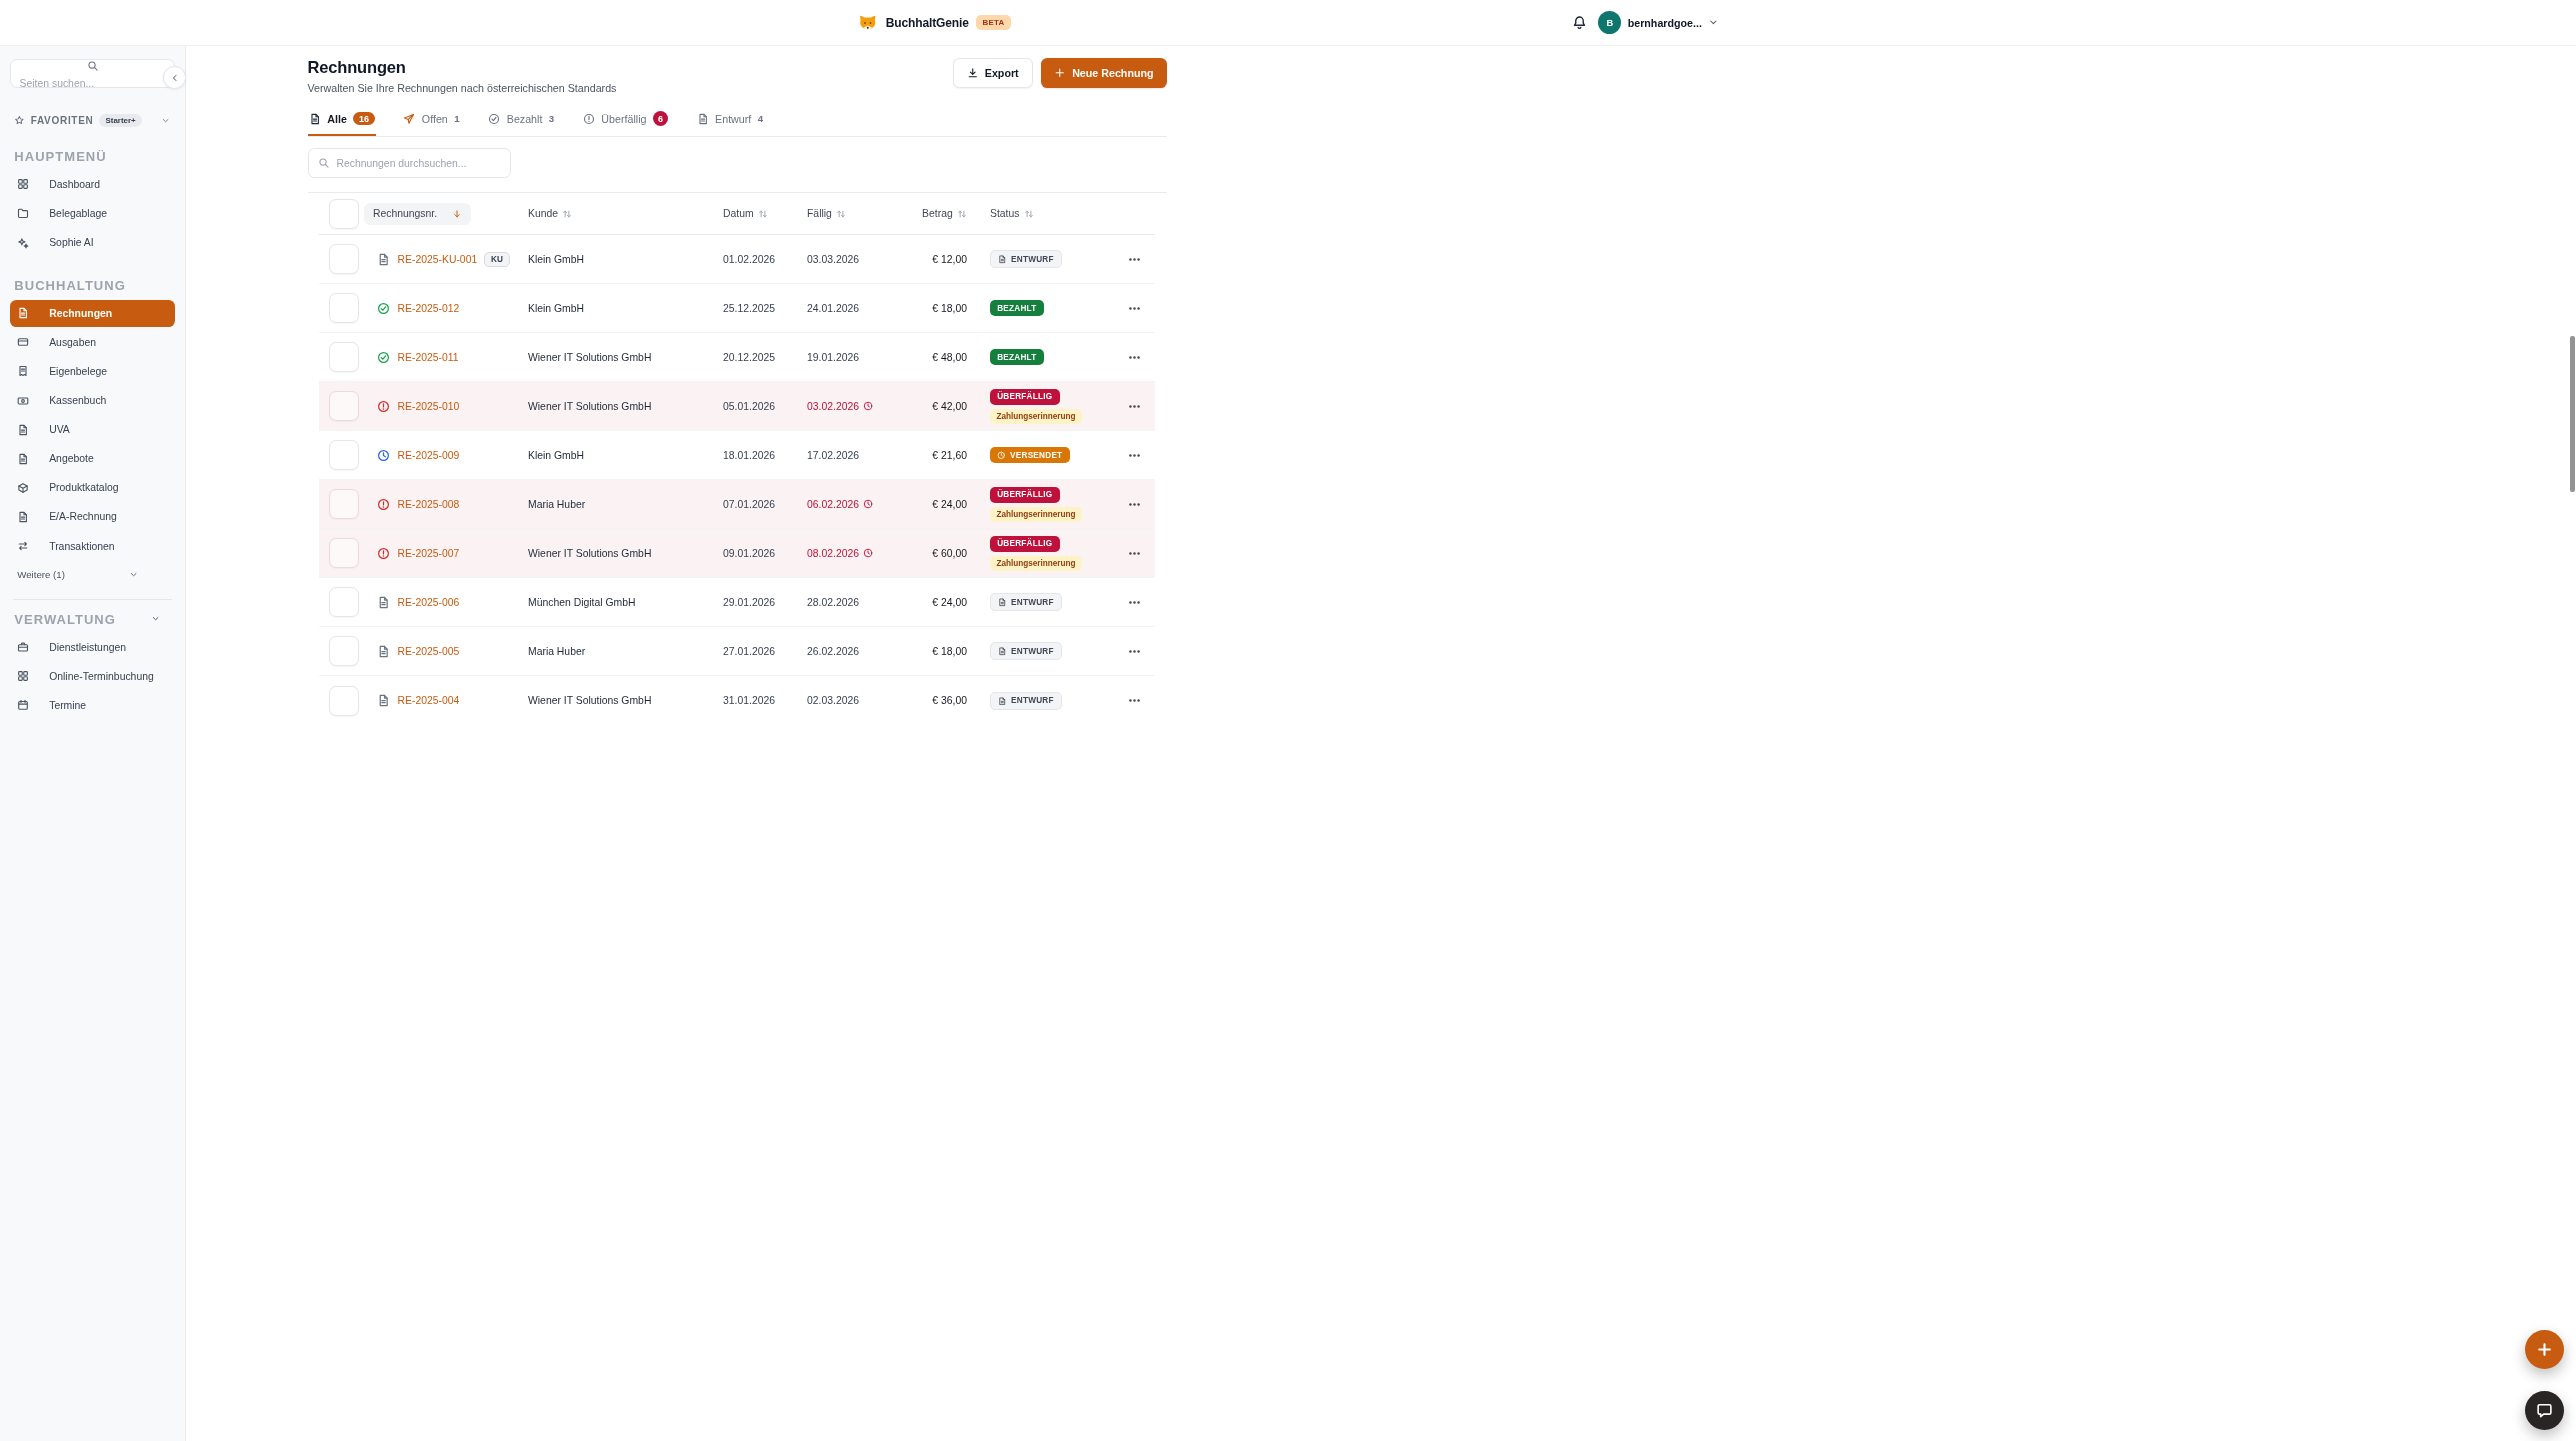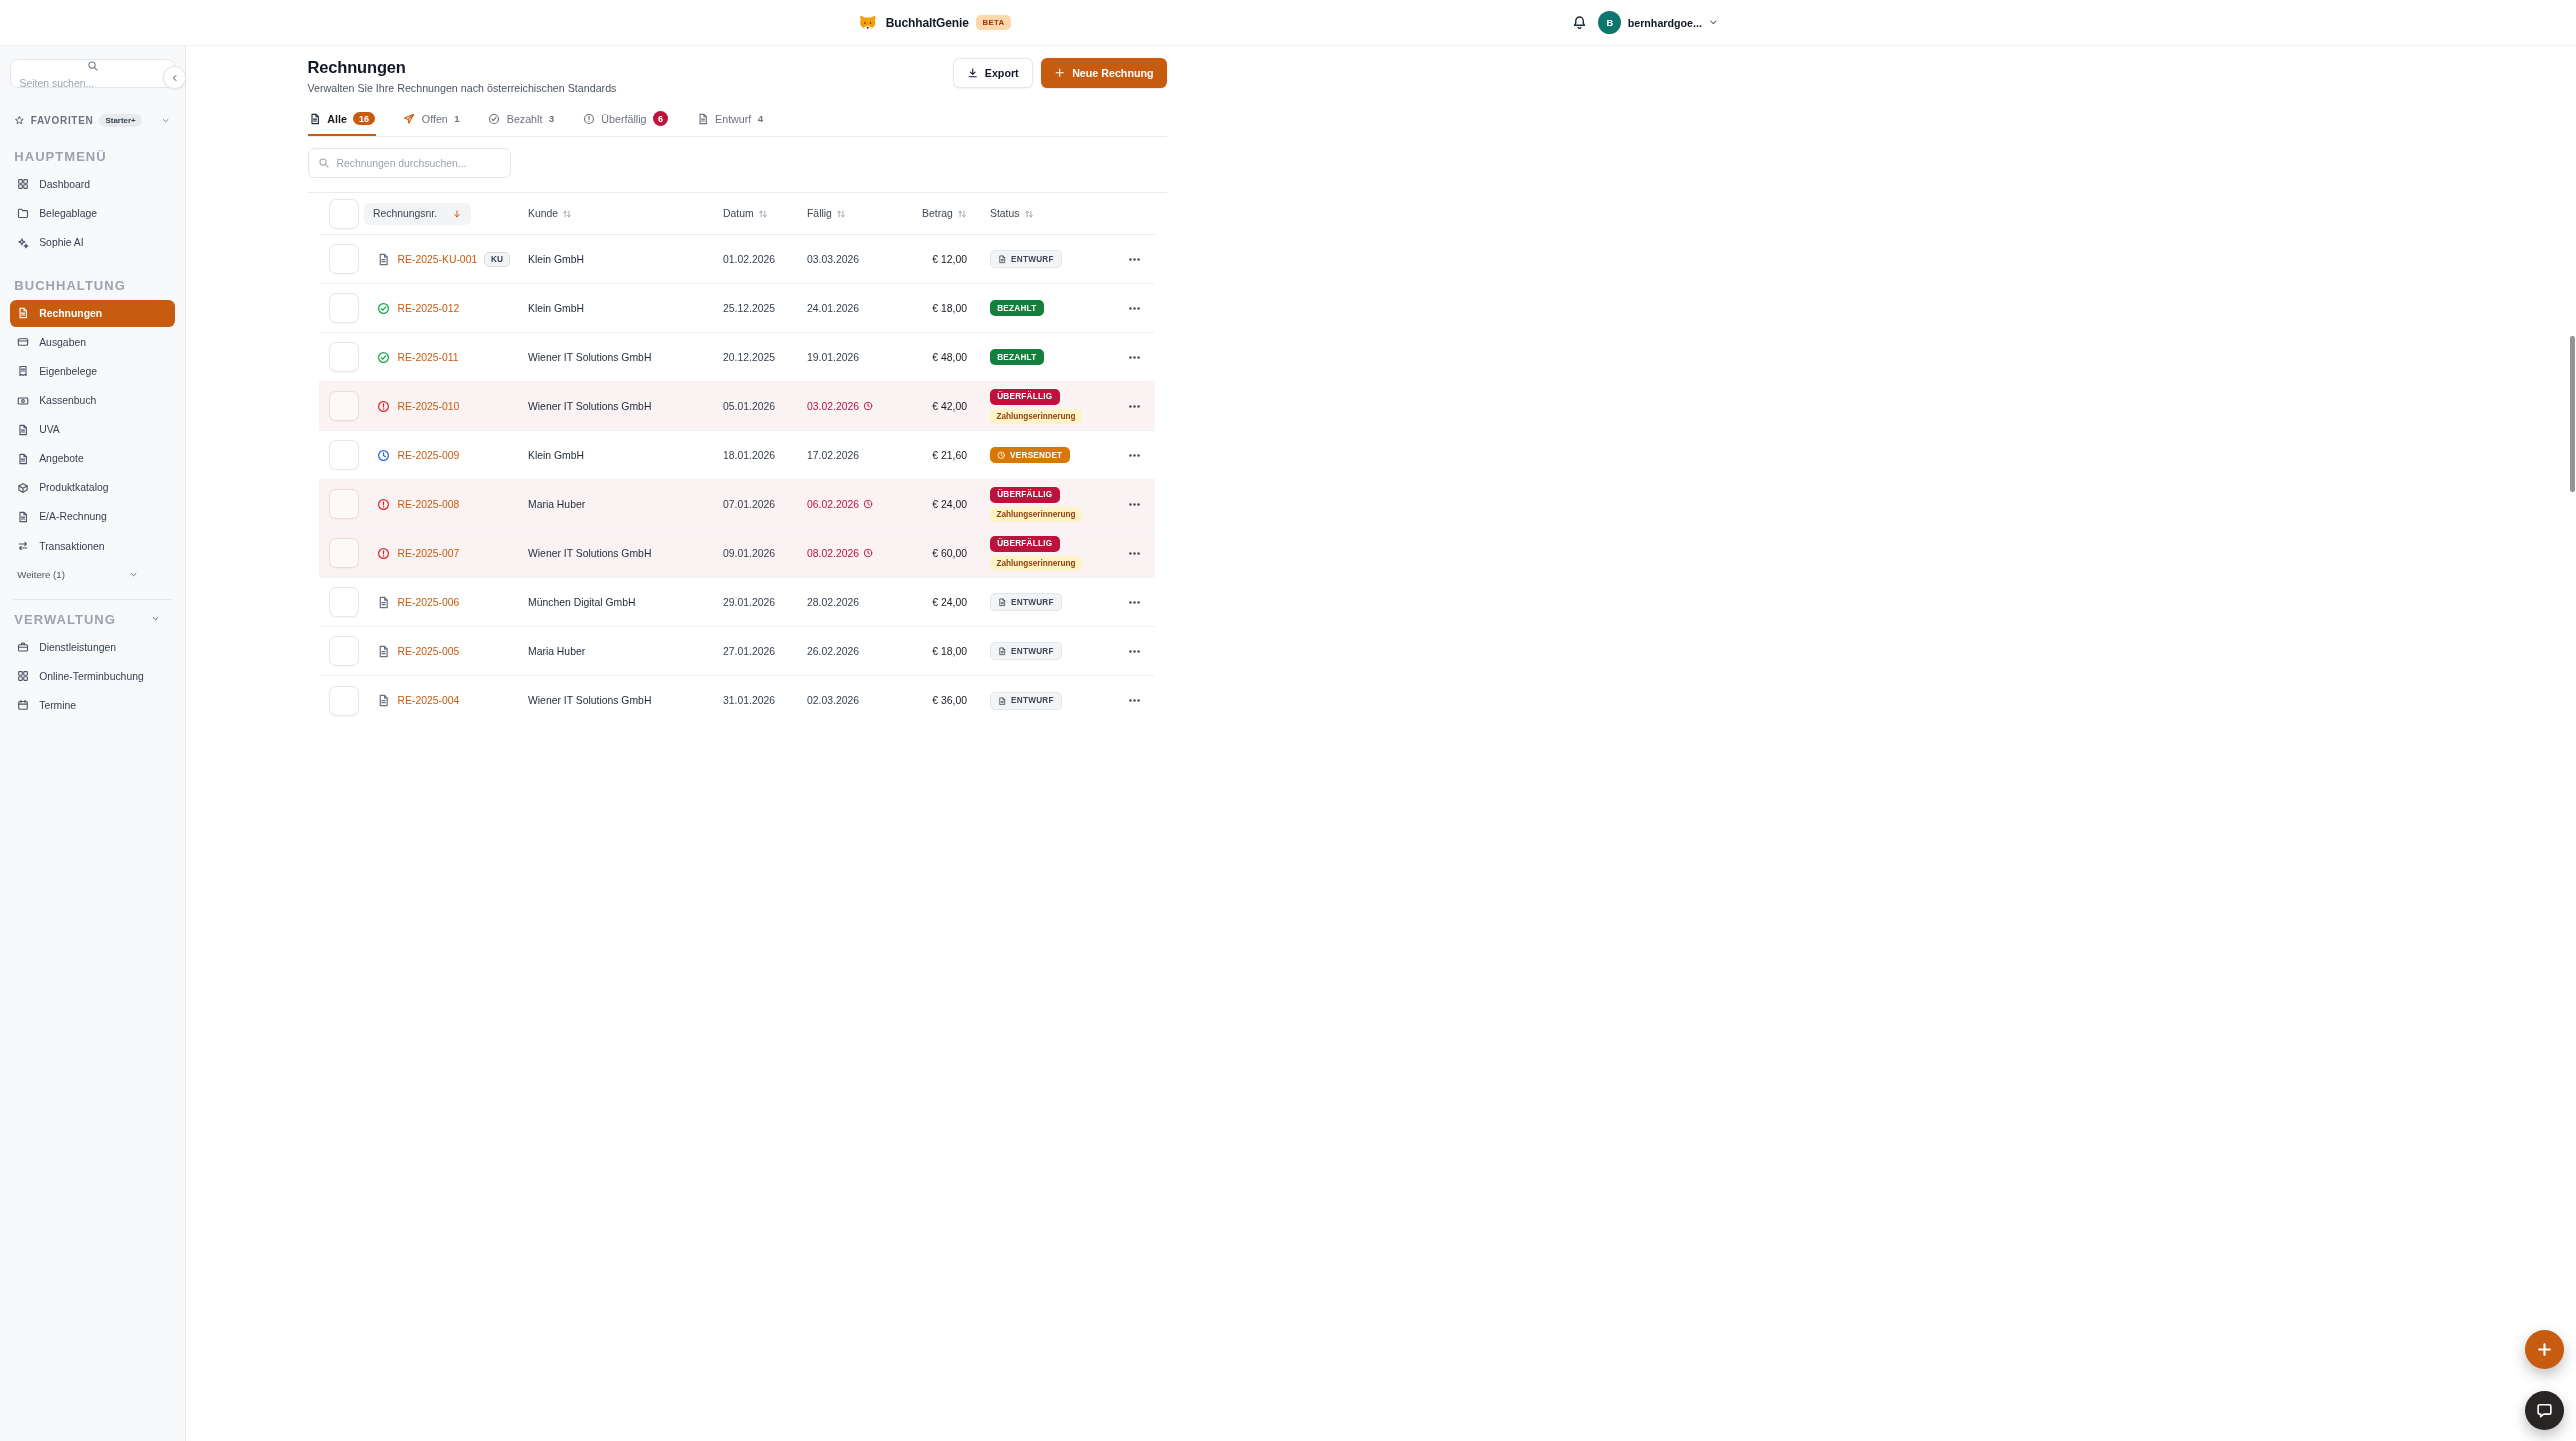--- a/index.html
+++ b/index.html
@@ -38,21 +38,21 @@
   .collapse-btn .icon{width:10px;height:10px;}
   .fav-row{display:flex;align-items:center;gap:5.7px;margin:26px 4.3px 0;cursor:pointer;}
   .fav-row .icon{width:10.7px;height:10.7px;color:#6B7280;}
   .fav-label{font-size:10px;font-weight:700;color:#6B7280;letter-spacing:.07em;}
   .fav-badge{background:#E8EAEE;color:#374151;font-size:7.9px;font-weight:600;padding:2.1px 6.4px;border-radius:715px;}
   .fav-row .chev{margin-left:auto;width:9.3px;height:9.3px;}
   .side-section{margin-top:21.5px;}
   .side-heading-row{display:flex;align-items:center;padding:0 4.3px;margin-bottom:7.2px;}
   .side-heading{font-size:13px;font-weight:700;color:var(--text3);letter-spacing:.08em;}
   .side-heading-row .chev{width:9.3px;height:9.3px;margin-left:auto;margin-right:10px;color:#374151;}
-  .side-item{display:flex;align-items:center;gap:10px;height:27px;margin-bottom:2.1px;padding:0 7.2px;border-radius:6.4px;font-size:10.4px;color:#374151;cursor:pointer;}
+  .side-item{display:flex;align-items:center;gap:20px;height:27px;margin-bottom:2.1px;padding:0 7.2px;border-radius:6.4px;font-size:10.4px;color:#374151;cursor:pointer;}
   .side-item .icon{width:12px;height:12px;color:#4B5563;}
   .side-item.active{background:var(--accent);color:#fff;font-weight:600;}
   .side-item.active .icon{color:#fff;}
   .more-row{display:flex;align-items:center;height:26px;padding:0 7.2px;margin-top:1.4px;font-size:9.7px;color:#4B5563;cursor:pointer;}
   .more-row .chev{width:9.3px;height:9.3px;margin-left:auto;margin-right:30px;}
   .side-divider{border:none;border-top:0.7px solid #E5E7EB;margin:11.5px 2.9px;}
 
   
   .main{margin-left:186px;padding-top:46px;height:100%;}
   .main-inner{width:859px;margin:0 auto;padding-top:11.5px;}

